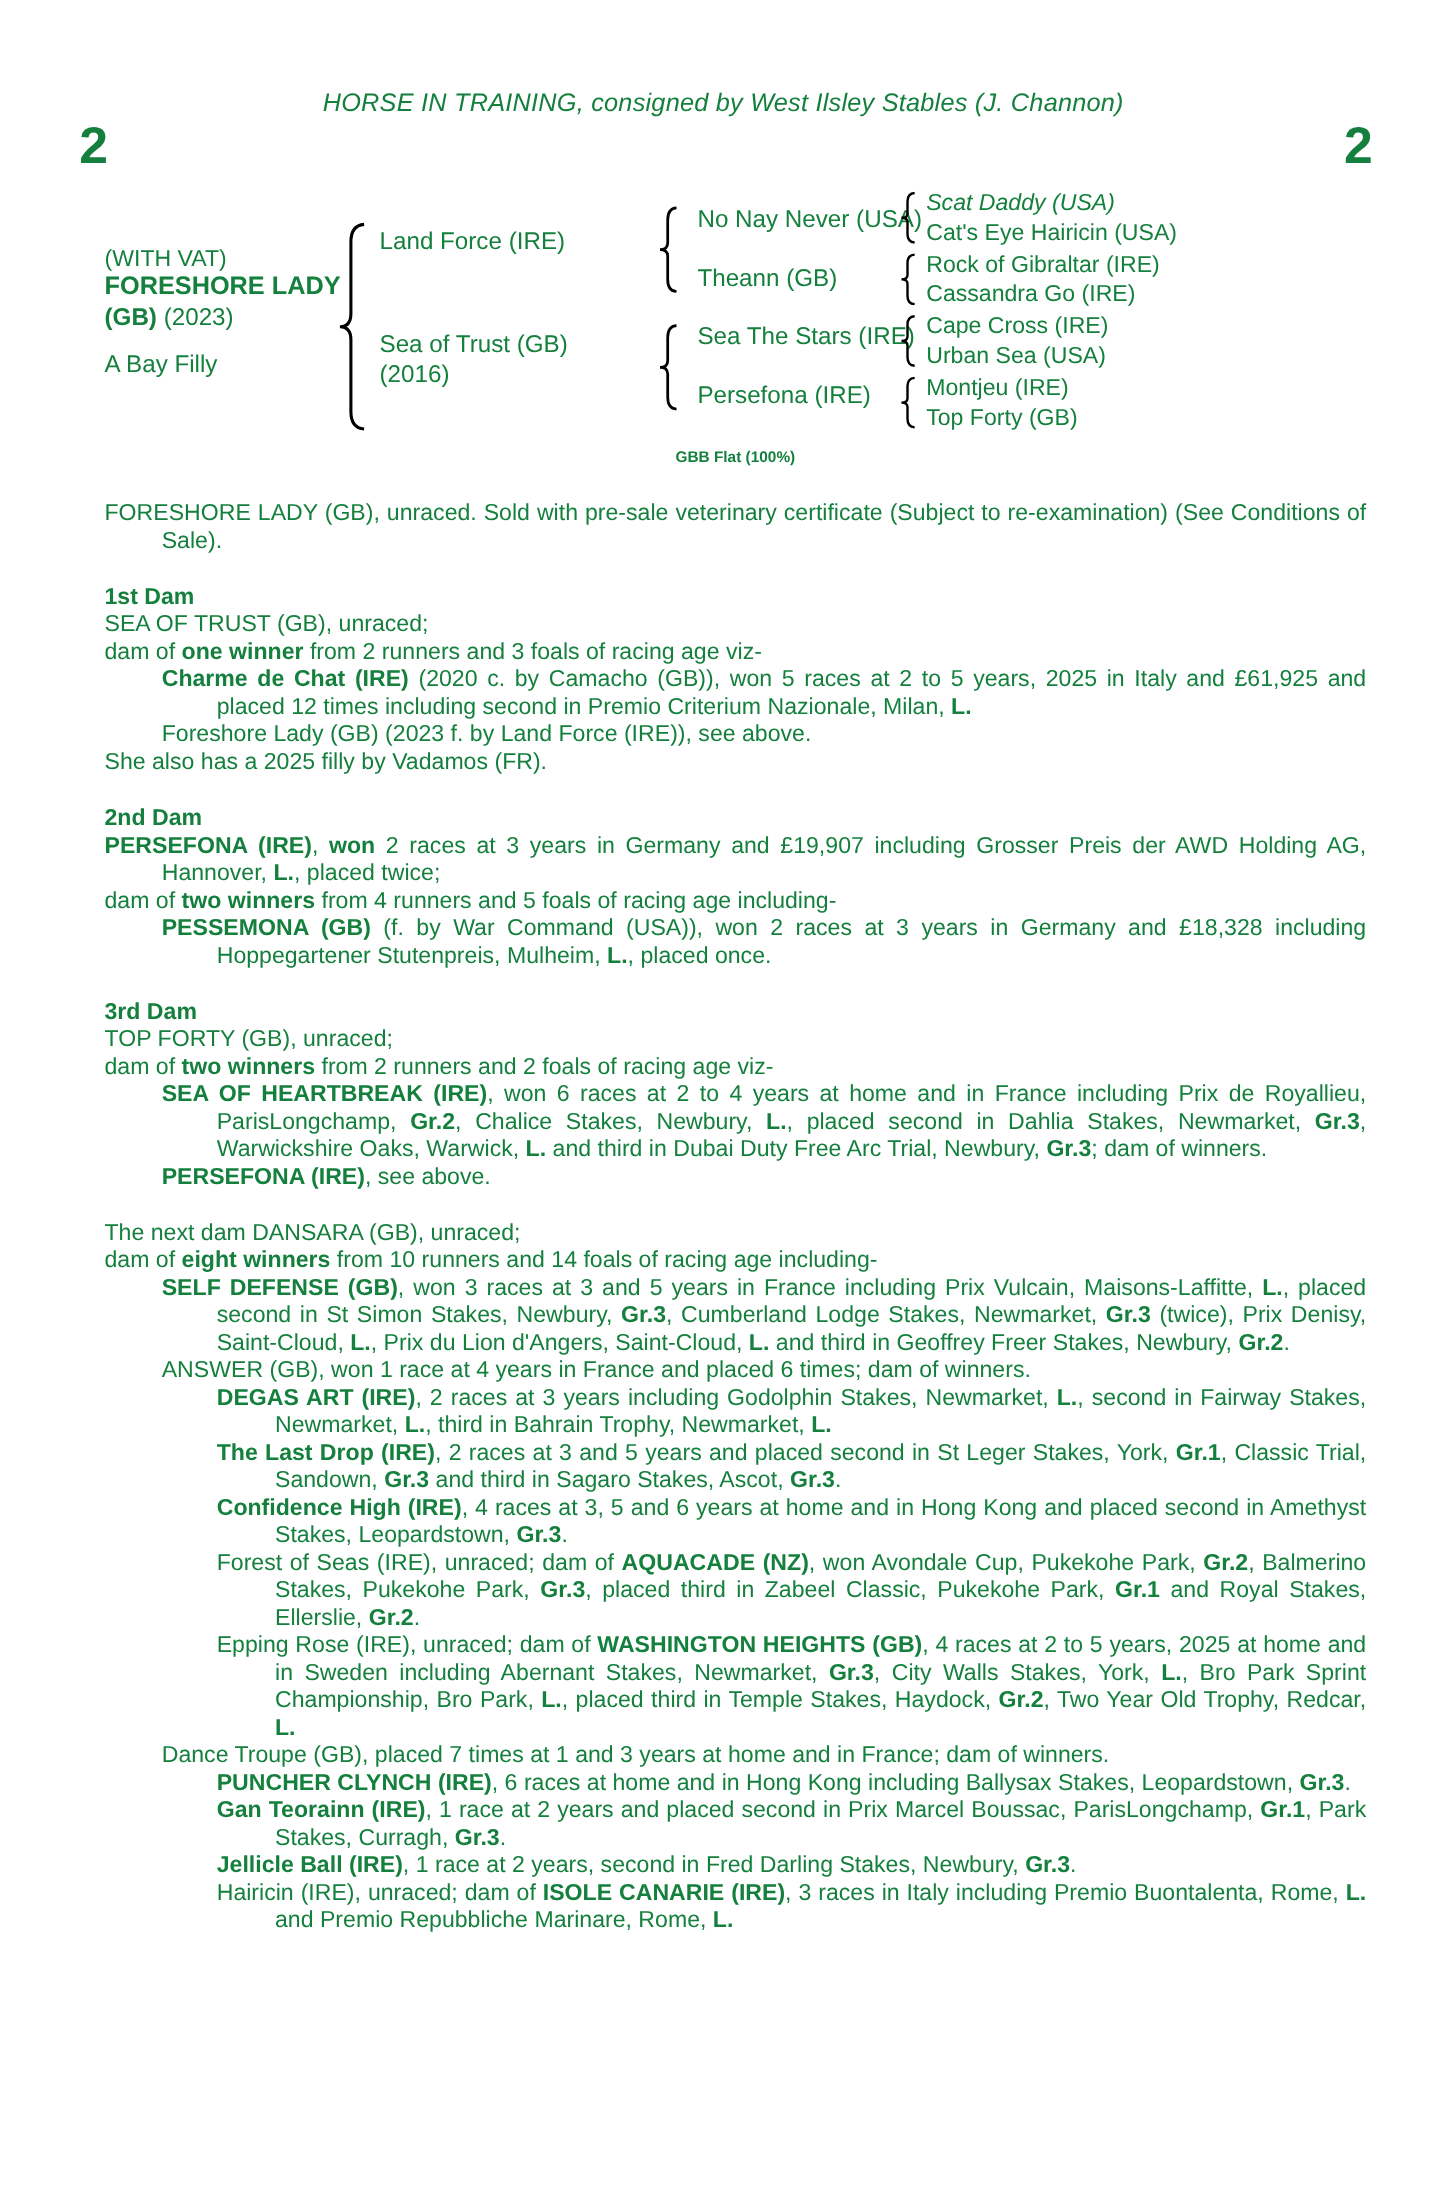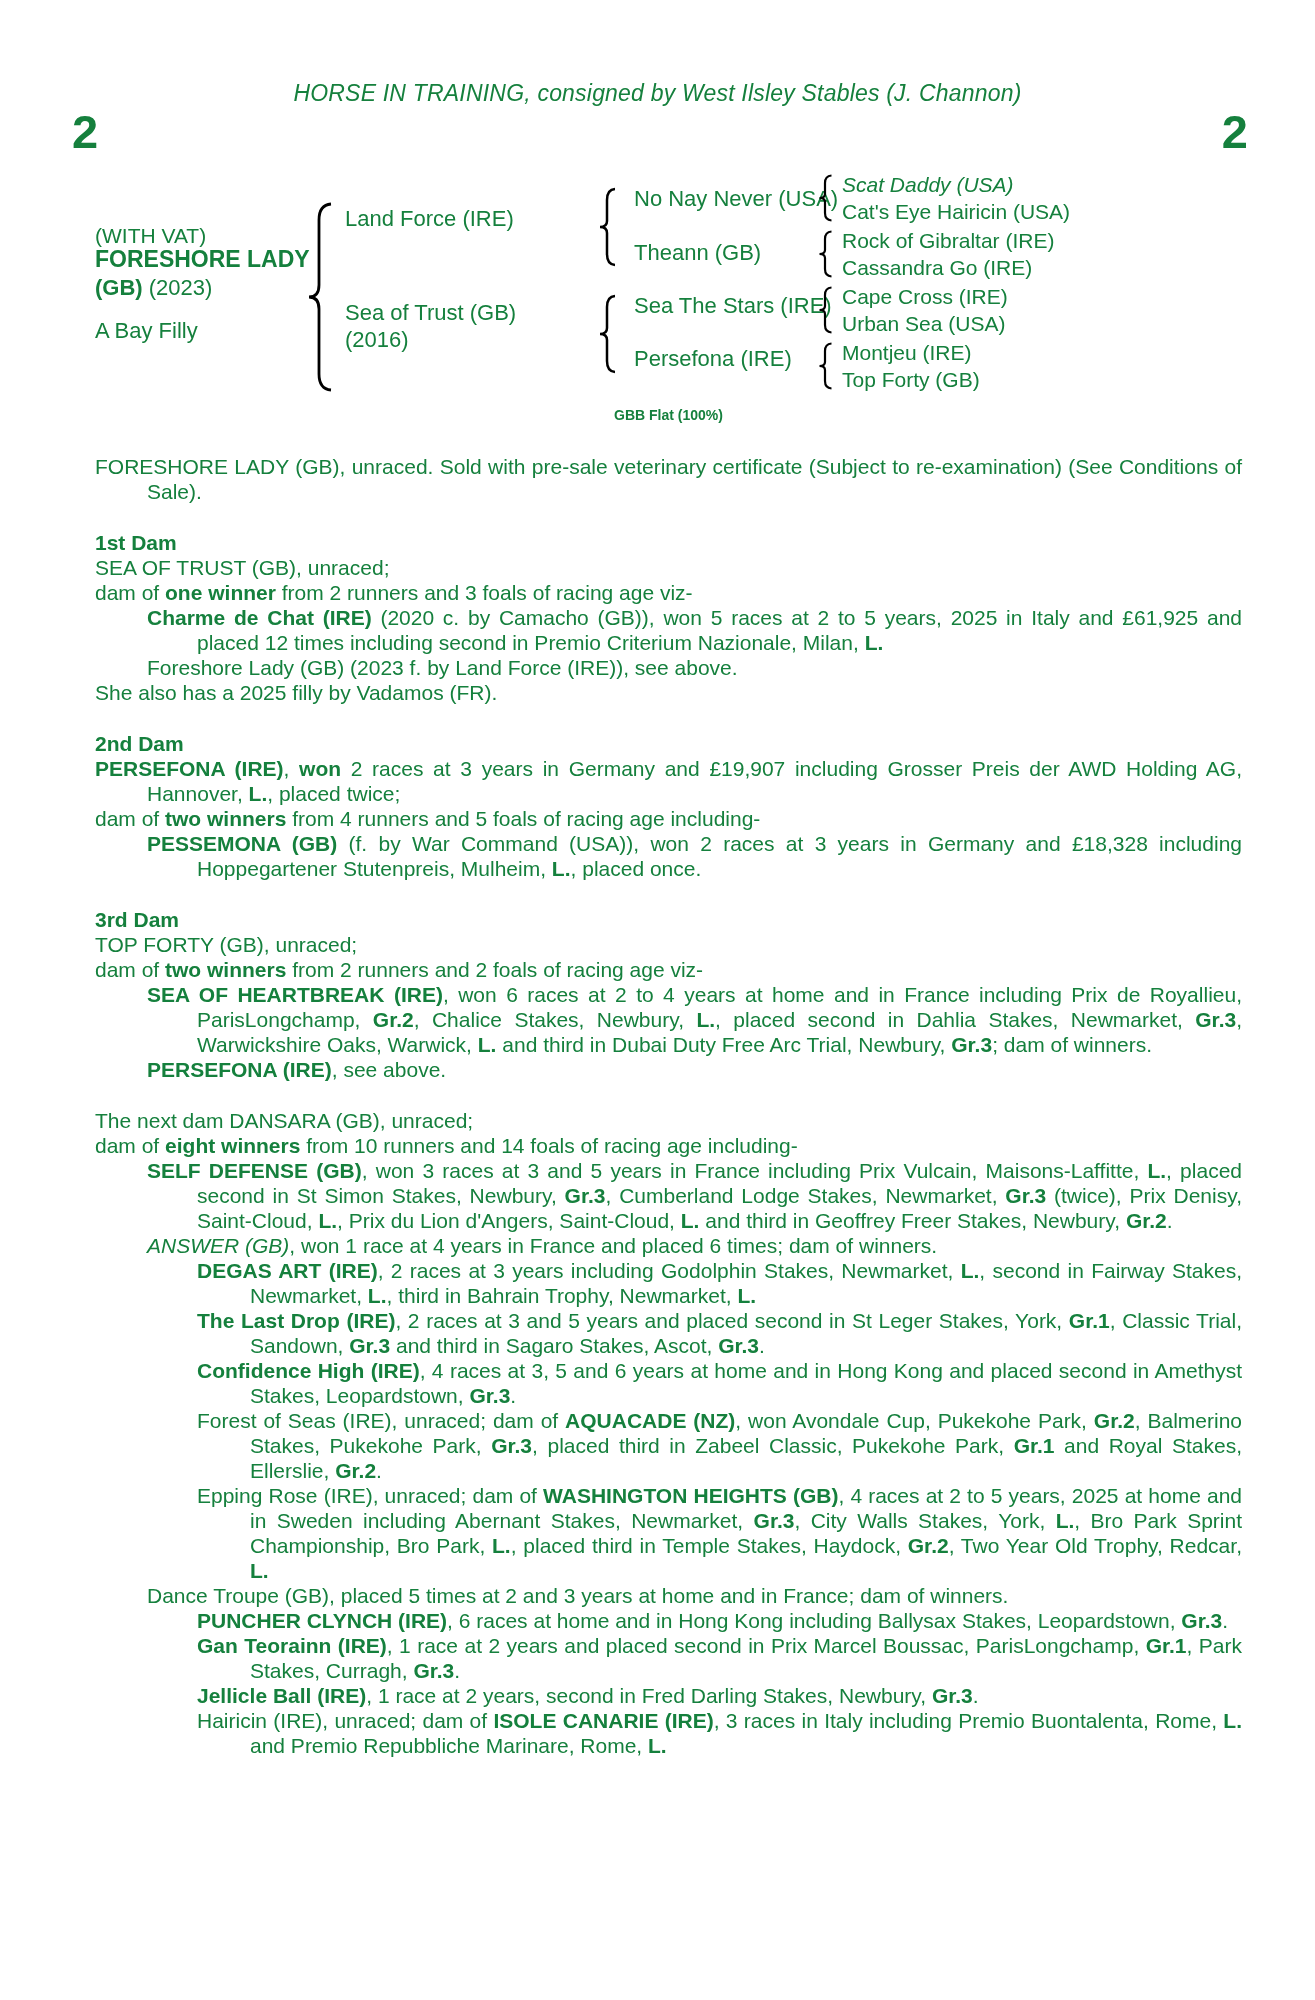--- a/index.html
+++ b/index.html
@@ -15,21 +15,21 @@
   .lot-left  { left:72px; }
   .lot-right { right:67px; }
 
   
   .pedigree { position:absolute; inset:0; }
   .pp { position:absolute; font-size:22px; white-space:nowrap; line-height:25px; }
   .pp.small { font-size:21px; }
   .pp.hname { font-size:23px; font-weight:bold; }
   .brace { position:absolute; }
   .b { font-weight:bold; }
-  .i { font-style:italic; }
+  .i { }
 
   
   .bodytext {
     position:absolute; left:95px; top:403px; width:1147px;
     font-size:21px; line-height:25px;
   }
   .gbb { text-align:center; font-weight:bold; font-size:14px; }
   .bodytext p { margin:0; text-align:justify; }
   p.f  { padding-left:0; }
   p.p0 { padding-left:52px;  text-indent:-52px; }
@@ -122,20 +122,20 @@
       <div class="gap"></div>
       <p class="f"><span>The next dam DANSARA (GB), unraced;</span></p>
       <p class="f"><span>dam of </span><span class="b">eight winners</span><span> from 10 runners and 14 foals of racing age including-</span></p>
       <p class="l1"><span class="b">SELF DEFENSE (GB)</span><span>, won 3 races at 3 and 5 years in France including Prix Vulcain, Maisons-Laffitte, </span><span class="b">L.</span><span>, placed second in St Simon Stakes, Newbury, </span><span class="b">Gr.3</span><span>, Cumberland Lodge Stakes, Newmarket, </span><span class="b">Gr.3</span><span> (twice), Prix Denisy, Saint-Cloud, </span><span class="b">L.</span><span>, Prix du Lion d'Angers, Saint-Cloud, </span><span class="b">L.</span><span> and third in Geoffrey Freer Stakes, Newbury, </span><span class="b">Gr.2</span><span>.</span></p>
       <p class="l1"><span class="i">ANSWER (GB)</span><span>, won 1 race at 4 years in France and placed 6 times; dam of winners.</span></p>
       <p class="l2"><span class="b">DEGAS ART (IRE)</span><span>, 2 races at 3 years including Godolphin Stakes, Newmarket, </span><span class="b">L.</span><span>, second in Fairway Stakes, Newmarket, </span><span class="b">L.</span><span>, third in Bahrain Trophy, Newmarket, </span><span class="b">L.</span></p>
       <p class="l2"><span class="b">The Last Drop (IRE)</span><span>, 2 races at 3 and 5 years and placed second in St Leger Stakes, York, </span><span class="b">Gr.1</span><span>, Classic Trial, Sandown, </span><span class="b">Gr.3</span><span> and third in Sagaro Stakes, Ascot, </span><span class="b">Gr.3</span><span>.</span></p>
       <p class="l2"><span class="b">Confidence High (IRE)</span><span>, 4 races at 3, 5 and 6 years at home and in Hong Kong and placed second in Amethyst Stakes, Leopardstown, </span><span class="b">Gr.3</span><span>.</span></p>
       <p class="l2"><span>Forest of Seas (IRE), unraced; dam of </span><span class="b">AQUACADE (NZ)</span><span>, won Avondale Cup, Pukekohe Park, </span><span class="b">Gr.2</span><span>, Balmerino Stakes, Pukekohe Park, </span><span class="b">Gr.3</span><span>, placed third in Zabeel Classic, Pukekohe Park, </span><span class="b">Gr.1</span><span> and Royal Stakes, Ellerslie, </span><span class="b">Gr.2</span><span>.</span></p>
       <p class="l2"><span>Epping Rose (IRE), unraced; dam of </span><span class="b">WASHINGTON HEIGHTS (GB)</span><span>, 4 races at 2 to 5 years, 2025 at home and in Sweden including Abernant Stakes, Newmarket, </span><span class="b">Gr.3</span><span>, City Walls Stakes, York, </span><span class="b">L.</span><span>, Bro Park Sprint Championship, Bro Park, </span><span class="b">L.</span><span>, placed third in Temple Stakes, Haydock, </span><span class="b">Gr.2</span><span>, Two Year Old Trophy, Redcar, </span><span class="b">L.</span></p>
-      <p class="l1"><span>Dance Troupe (GB), placed 5 times at 2 and 3 years at home and in France; dam of winners.</span></p>
+      <p class="l1"><span>Dance Troupe (GB), placed 7 times at 1 and 3 years at home and in France; dam of winners.</span></p>
       <p class="l2"><span class="b">PUNCHER CLYNCH (IRE)</span><span>, 6 races at home and in Hong Kong including Ballysax Stakes, Leopardstown, </span><span class="b">Gr.3</span><span>.</span></p>
       <p class="l2"><span class="b">Gan Teorainn (IRE)</span><span>, 1 race at 2 years and placed second in Prix Marcel Boussac, ParisLongchamp, </span><span class="b">Gr.1</span><span>, Park Stakes, Curragh, </span><span class="b">Gr.3</span><span>.</span></p>
       <p class="l2"><span class="b">Jellicle Ball (IRE)</span><span>, 1 race at 2 years, second in Fred Darling Stakes, Newbury, </span><span class="b">Gr.3</span><span>.</span></p>
       <p class="l2"><span>Hairicin (IRE), unraced; dam of </span><span class="b">ISOLE CANARIE (IRE)</span><span>, 3 races in Italy including Premio Buontalenta, Rome, </span><span class="b">L.</span><span> and Premio Repubbliche Marinare, Rome, </span><span class="b">L.</span></p>
     </div>
 
 </div>
 
 </body></html>

